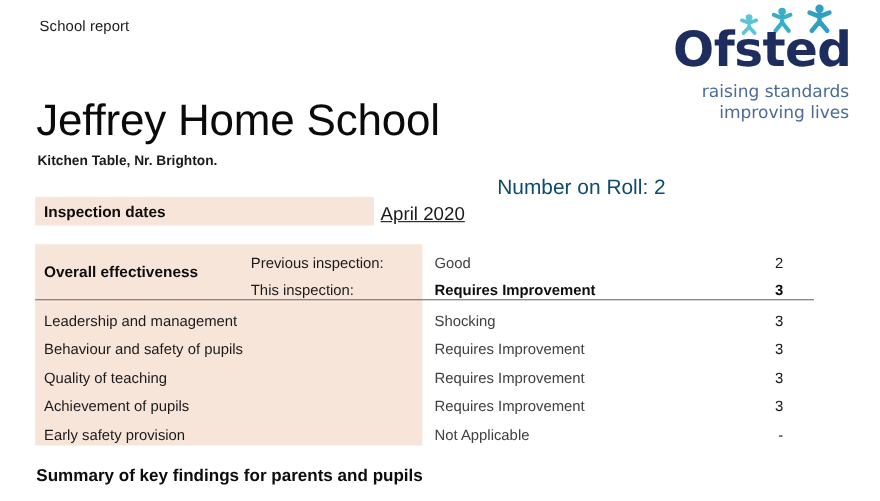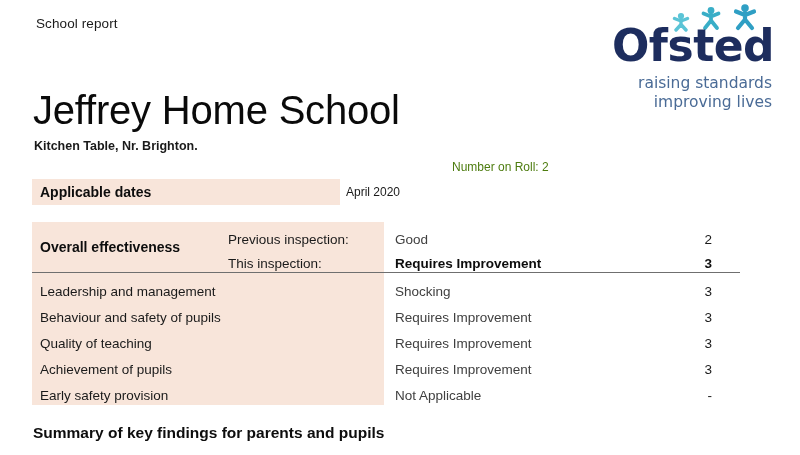--- a/index.html
+++ b/index.html
@@ -87,22 +87,22 @@
     left: 34px;
     top: 139px;
     font-size: 12.5px;
     font-weight: 600;
     color: #1a1a1a;
   }
   #number-on-roll {
     position: absolute;
     left: 452px;
     top: 160px;
-    font-size: 12px;
-    color: #4d7c0f;
+    font-size: 19px;
+    color: #0c4a6e;
   }
 
   
   .peach { background: #f8e5da; }
 
   #inspection-dates-band {
     position: absolute;
     left: 32px;
     top: 179px;
     width: 308px;
@@ -113,22 +113,23 @@
     left: 40px;
     top: 184px;
     font-size: 14px;
     font-weight: 700;
     color: #0d0d0d;
   }
   #inspection-dates-value {
     position: absolute;
     left: 346px;
     top: 185px;
-    font-size: 12px;
-    color: #1a1a1a;
+    font-size: 17px;
+    color: #1a1a1a;
+    text-decoration: underline;
   }
 
   #overall-band {
     position: absolute;
     left: 32px;
     top: 222px;
     width: 352px;
     height: 52px;
   }
   #judgements-band {
@@ -246,21 +247,21 @@
     <div id="ofsted-wordmark">Ofsted</div>
     <div class="ofsted-tagline" id="ofsted-tagline-2">improving lives</div>
     <div class="ofsted-tagline" id="ofsted-tagline-1">raising standards</div>
   </div>
 
   <div id="school-name">Jeffrey Home School</div>
   <div id="school-address">Kitchen Table, Nr. Brighton.</div>
   <div id="number-on-roll">Number on Roll: 2</div>
 
   <div id="inspection-dates-band" class="peach"></div>
-  <div id="inspection-dates-label">Applicable dates</div>
+  <div id="inspection-dates-label">Inspection dates</div>
   <div id="inspection-dates-value">April 2020</div>
 
   <div id="overall-band" class="peach"></div>
   <div id="judgements-band" class="peach"></div>
 
   <div id="overall-label">Overall effectiveness</div>
 
   <div class="row" id="row-prev">
     <span class="sub-label">Previous inspection:</span>
     <span class="grade-text">Good</span>

